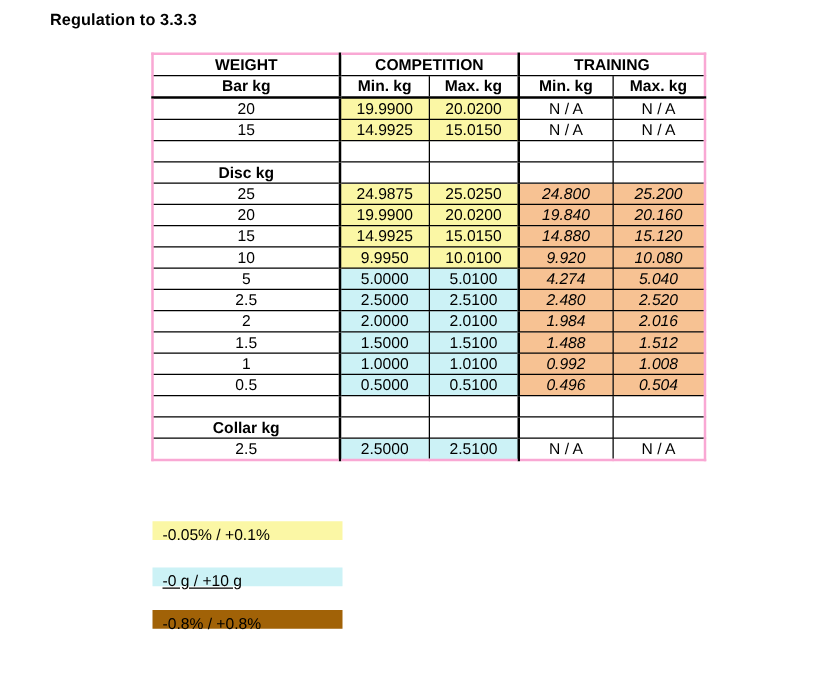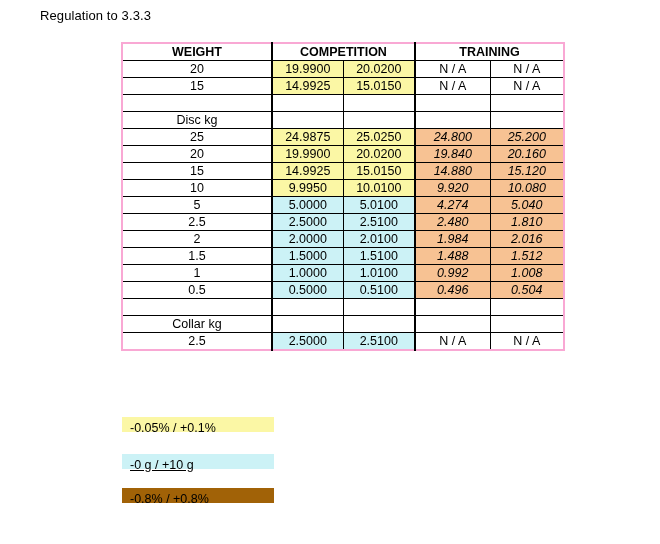--- a/index.html
+++ b/index.html
@@ -14,21 +14,21 @@
     font-family: "Liberation Sans", sans-serif;
     color: #000000;
     overflow: hidden;
   }
 
   #page-title {
     position: absolute;
     left: 40px;
     top: 8px;
     font-size: 13px;
-    font-weight: normal;
+    font-weight: bold;
     letter-spacing: 0.1px;
     text-align: right;
   }
 
   
   #weights-table {
     position: absolute;
     left: 121px;
     top: 42px;
     width: 442px;
@@ -61,21 +61,21 @@
   
   #weights-table .grp-left  { border-left-width: 2px; }
   #weights-table .grp-right { border-right-width: 2px; }
   
   #weights-table thead tr.sub th { border-bottom-width: 2px; }
 
   #weights-table th {
     font-weight: bold;
   }
   #weights-table td.section-label {
-    font-weight: normal;
+    font-weight: bold;
   }
   #weights-table td.num {
     text-align: center;
   }
 
   .fill-yellow { background: #fbf7a5 !important; }
   .fill-cyan   { background: #ccf2f6 !important; }
   .fill-orange { background: #f7c293 !important; font-style: italic; }
 
   
@@ -105,20 +105,27 @@
       <col class="c-cmax">
       <col class="c-tmin">
       <col class="c-tmax">
   </colgroup>
   <thead>
     <tr class="grp">
       <th>WEIGHT</th>
       <th colspan="2" class="grp-left grp-right">COMPETITION</th>
       <th colspan="2">TRAINING</th>
     </tr>
+    <tr class="sub">
+      <th>Bar kg</th>
+      <th class="grp-left">Min. kg</th>
+      <th class="grp-right">Max. kg</th>
+      <th>Min. kg</th>
+      <th>Max. kg</th>
+    </tr>
   </thead>
   <tbody id="table-body">
       <tr>
         <td class="num">20</td>
         <td class="num fill-yellow grp-left">19.9900</td>
         <td class="num fill-yellow grp-right">20.0200</td>
         <td class="num">N / A</td>
         <td class="num">N / A</td>
       </tr>
       <tr>
@@ -175,21 +182,21 @@
         <td class="num fill-cyan grp-left">5.0000</td>
         <td class="num fill-cyan grp-right">5.0100</td>
         <td class="num fill-orange">4.274</td>
         <td class="num fill-orange">5.040</td>
       </tr>
       <tr>
         <td class="num">2.5</td>
         <td class="num fill-cyan grp-left">2.5000</td>
         <td class="num fill-cyan grp-right">2.5100</td>
         <td class="num fill-orange">2.480</td>
-        <td class="num fill-orange">1.810</td>
+        <td class="num fill-orange">2.520</td>
       </tr>
       <tr>
         <td class="num">2</td>
         <td class="num fill-cyan grp-left">2.0000</td>
         <td class="num fill-cyan grp-right">2.0100</td>
         <td class="num fill-orange">1.984</td>
         <td class="num fill-orange">2.016</td>
       </tr>
       <tr>
         <td class="num">1.5</td>

